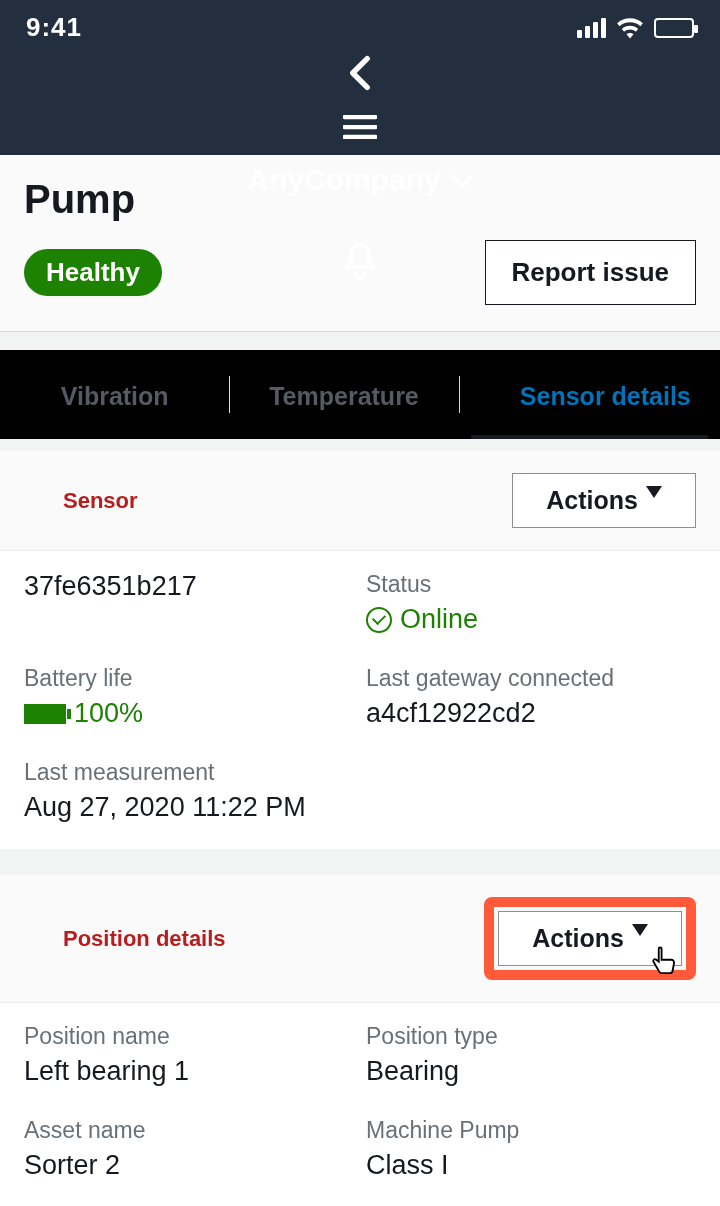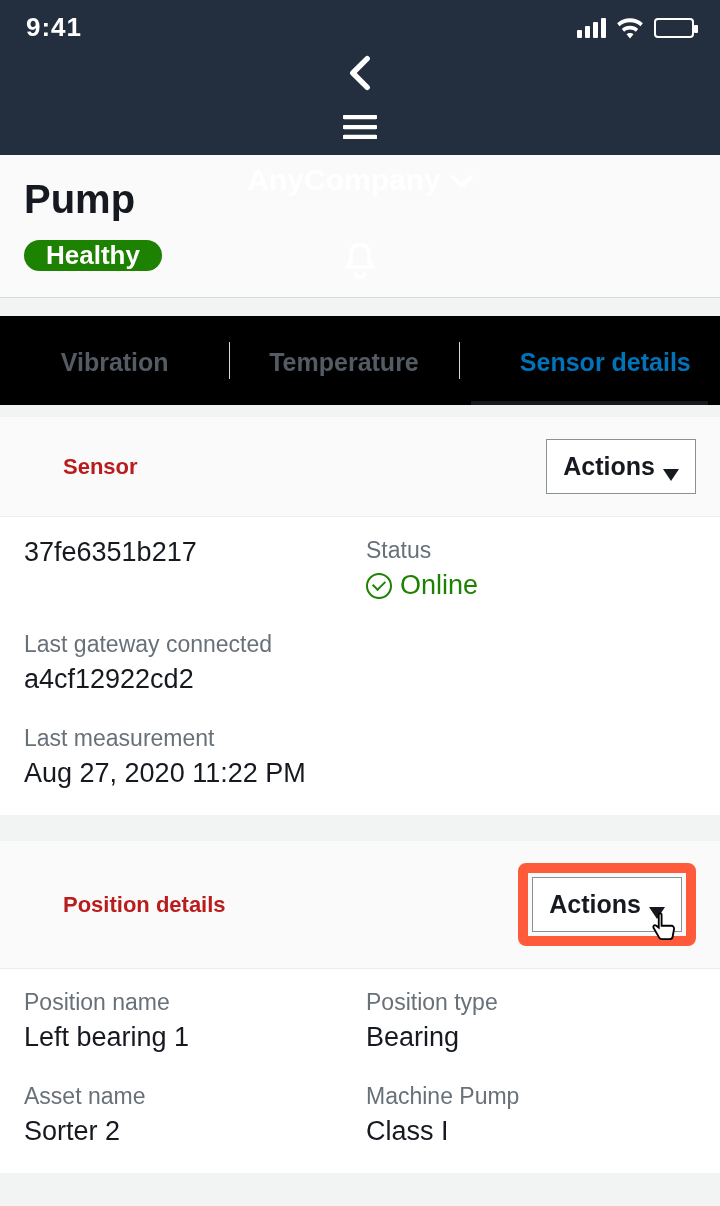--- a/index.html
+++ b/index.html
@@ -21,35 +21,35 @@
   .nav-back svg, .nav-menu svg { display:block; }
   .company-selector { display:flex; align-items:center; gap:10px; font-size:30px; font-weight:600; cursor:pointer; }
   .company-selector svg { margin-top:4px; }
   .nav-spacer { flex:1; }
   .bell-btn { cursor:pointer; }
 
   
   .page-header { background:#fafafa; padding:22px 24px 26px; border-bottom:1px solid #d5dbdb; }
   .page-title { font-size:40px; font-weight:700; color:#16191f; margin-bottom:18px; }
   .header-row { display:flex; align-items:center; justify-content:space-between; }
-  .badge { background:#1d8102; color:#fff; font-size:26px; font-weight:700; padding:0 22px; border-radius:30px; display:inline-block; }
+  .badge { background:#1d8102; color:#fff; font-size:26px; font-weight:700; padding:8px 22px; border-radius:30px; display:inline-block; }
   .btn { background:#fff; border:1.5px solid #16191f; color:#16191f; font-size:26px; font-weight:700; padding:16px 26px; cursor:pointer; }
 
   
   .tab-strip { margin-top:18px; background:#000000; display:flex; }
   .tab { flex:1; text-align:center; padding:32px 0 28px; font-size:25px; font-weight:700; color:#545b64; position:relative; cursor:pointer; }
   .tab + .tab::before { content:""; position:absolute; left:0; top:26px; bottom:26px; width:1px; background:#d5dbdb; }
   .tab.active { color:#0073bb;padding-left:32px; }
   .tab.active::after { content:""; position:absolute; left:12px; right:12px; bottom:0; height:4px; background:#16191f; }
 
   
   .panel { background:#fff; margin-top:12px; }
   .panel-header { display:flex; align-items:center; justify-content:space-between; padding:22px 24px; border-bottom:1px solid #eaeded; background:#fafafa; }
   .panel-title { font-size:22px; font-weight:700; color:#b91c1c;margin-left:39px; }
-  .actions-btn { background:#fff; border:1.5px solid #879196; color:#16191f; font-size:25px; font-weight:700; padding:12px 16px; display:flex; align-items:flex-end; gap:8px; cursor:pointer; }
+  .actions-btn { background:#fff; border:1.5px solid #879196; color:#16191f; font-size:25px; font-weight:700; padding:12px 33px; display:flex; align-items:flex-start; gap:8px; cursor:pointer; }
   .tri-down { width:0; height:0; border-left:8px solid transparent; border-right:8px solid transparent; border-top:12px solid #16191f; display:inline-block; }
 
   .panel-body { padding:20px 24px 26px; display:grid; grid-template-columns:1fr 1fr; row-gap:30px; column-gap:12px; }
   .field-label { font-size:23px; color:#687078; margin-bottom:6px; }
   .field-value { font-size:27px; color:#16191f; }
   .field-value.green { color:#1d8102; font-weight:400; display:flex; align-items:center; gap:8px; }
   .batt-row { display:flex; align-items:center; gap:8px; }
   .batt-mini { width:42px; height:20px; background:#1d8102; position:relative; }
   .batt-mini::after{ content:""; position:absolute; right:-5px; top:5px; width:4px; height:10px; background:#1d8102; }
   .batt-pct { color:#1d8102; font-size:27px; }
@@ -110,20 +110,21 @@
         <path fill="none" stroke="#fff" stroke-width="2.5" stroke-linejoin="round" d="M12 2a6 6 0 00-6 6v5l-3 4h18l-3-4V8a6 6 0 00-6-6z"></path>
         <path fill="none" stroke="#fff" stroke-width="2.5" stroke-linecap="round" d="M9 21a3 3 0 006 0"></path>
       </svg>
   </span>
 </div>
 
 <div class="page-header">
   <div class="page-title">Pump</div>
   <div class="header-row">
     <span class="badge">Healthy</span>
+    <button class="btn">Report issue</button>
   </div>
 </div>
 
 <div class="tab-strip">
   <div class="tab">Vibration</div>
   <div class="tab">Temperature</div>
   <div class="tab active">Sensor details</div>
 </div>
 
 <div class="panel">
@@ -136,20 +137,27 @@
   </div>
   <div class="panel-body">
     <div>
       <div class="field-value">37fe6351b217</div>
     </div>
     <div>
       <div class="field-label">Status</div>
       <div class="field-value green">
         <span class="check-circle"></span>
         <span>Online</span>
+      </div>
+    </div>
+    <div>
+      <div class="field-label">Battery life</div>
+      <div class="batt-row">
+        <span class="batt-mini"></span>
+        <span class="batt-pct">100%</span>
       </div>
     </div>
     <div>
       <div class="field-label">Last gateway connected</div>
       <div class="field-value">a4cf12922cd2</div>
     </div>
     <div class="full-row">
       <div class="field-label">Last measurement</div>
       <div class="field-value">Aug 27, 2020 11:22 PM</div>
     </div>

